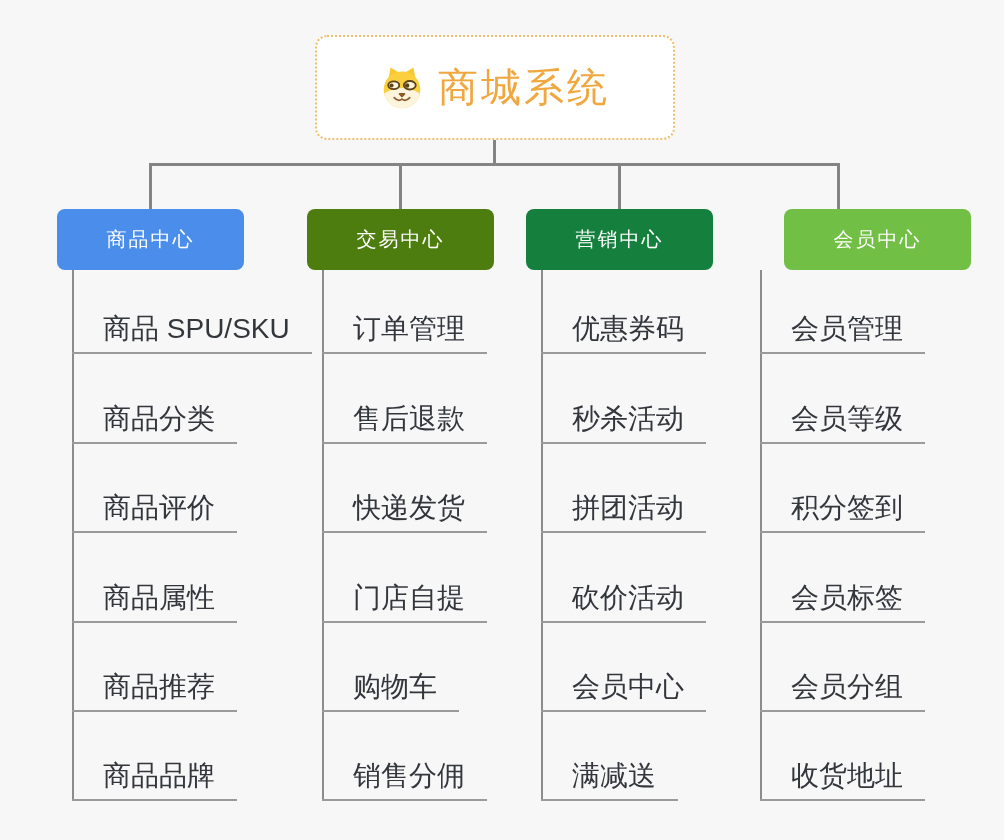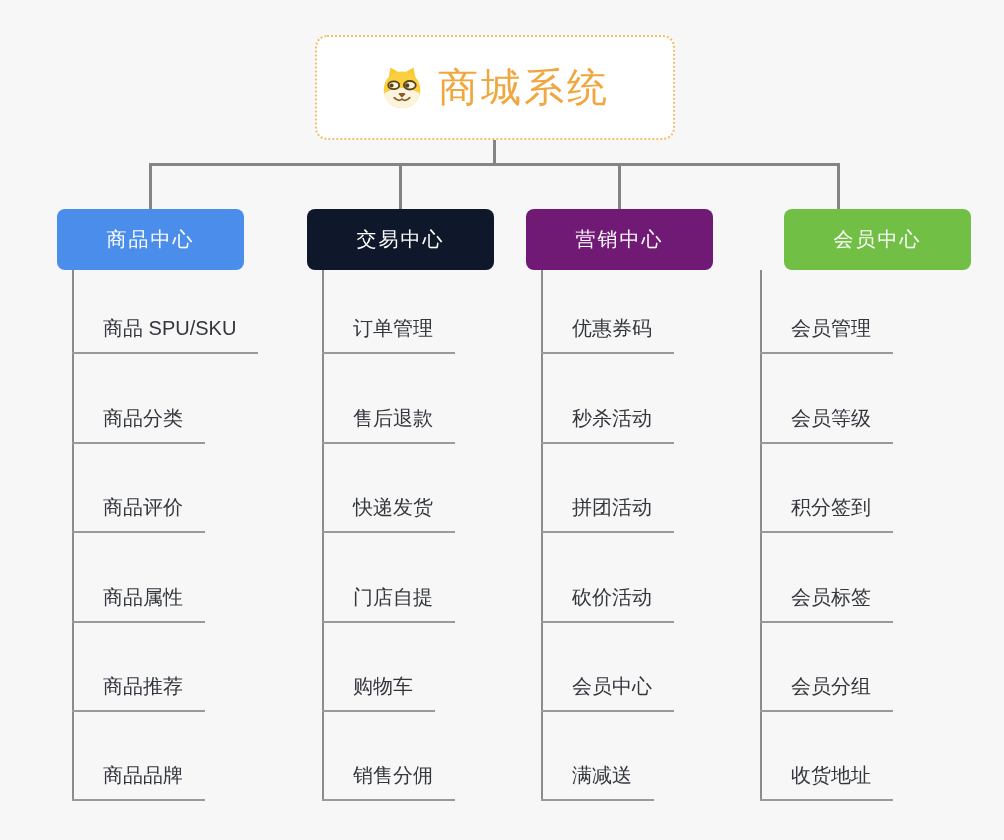--- a/index.html
+++ b/index.html
@@ -38,21 +38,21 @@
   }
   .h0{left:57px}.h1{left:307px}.h2{left:526px}.h3{left:745px}
   
   .trunk{
     position:absolute;top:270px;width:2px;height:531px;background:#8A8C8E;
   }
   .t0{left:72px}.t1{left:322px}.t2{left:541px}.t3{left:760px}
   
   .leaf{
     position:absolute;display:inline-block;white-space:nowrap;
-    font-size:20px;line-height:33px;color:#33363B;
+    font-size:28px;line-height:33px;color:#33363B;
     padding:0 22px 7px 31px;border-bottom:2px solid #9A9A9A;
   }
   .c0{left:72px}.c1{left:322px}.c2{left:541px}.c3{left:760px}
   .r0{top:312px}.r1{top:402px}.r2{top:491px}.r3{top:581px}.r4{top:670px}.r5{top:759px}
 </style>
 </head>
 <body>
 
 <div class="canvas">
 
@@ -80,22 +80,22 @@
   </div>
 
   <div class="conn stub"></div>
   <div class="conn rail"></div>
   <div class="conn drop d0"></div>
   <div class="conn drop d1"></div>
   <div class="conn drop d2"></div>
   <div class="conn drop d3"></div>
 
   <div class="branch-header h0" style="background-color: rgb(75, 141, 235);">商品中心</div>
-  <div class="branch-header h1" style="background-color: #0f172a;">交易中心</div>
-  <div class="branch-header h2" style="background-color: #701a75;">营销中心</div>
+  <div class="branch-header h1" style="background-color: #4d7c0f;">交易中心</div>
+  <div class="branch-header h2" style="background-color: #15803d;">营销中心</div>
   <div class="branch-header h3" style="background-color: rgb(113, 191, 69); margin-left: 39px;">会员中心</div>
 
   <div class="trunk t0"></div>
   <div class="trunk t1"></div>
   <div class="trunk t2"></div>
   <div class="trunk t3"></div>
 
   <div class="leaf c0 r0">商品 SPU/SKU</div>
   <div class="leaf c0 r1">商品分类</div>
   <div class="leaf c0 r2">商品评价</div>

